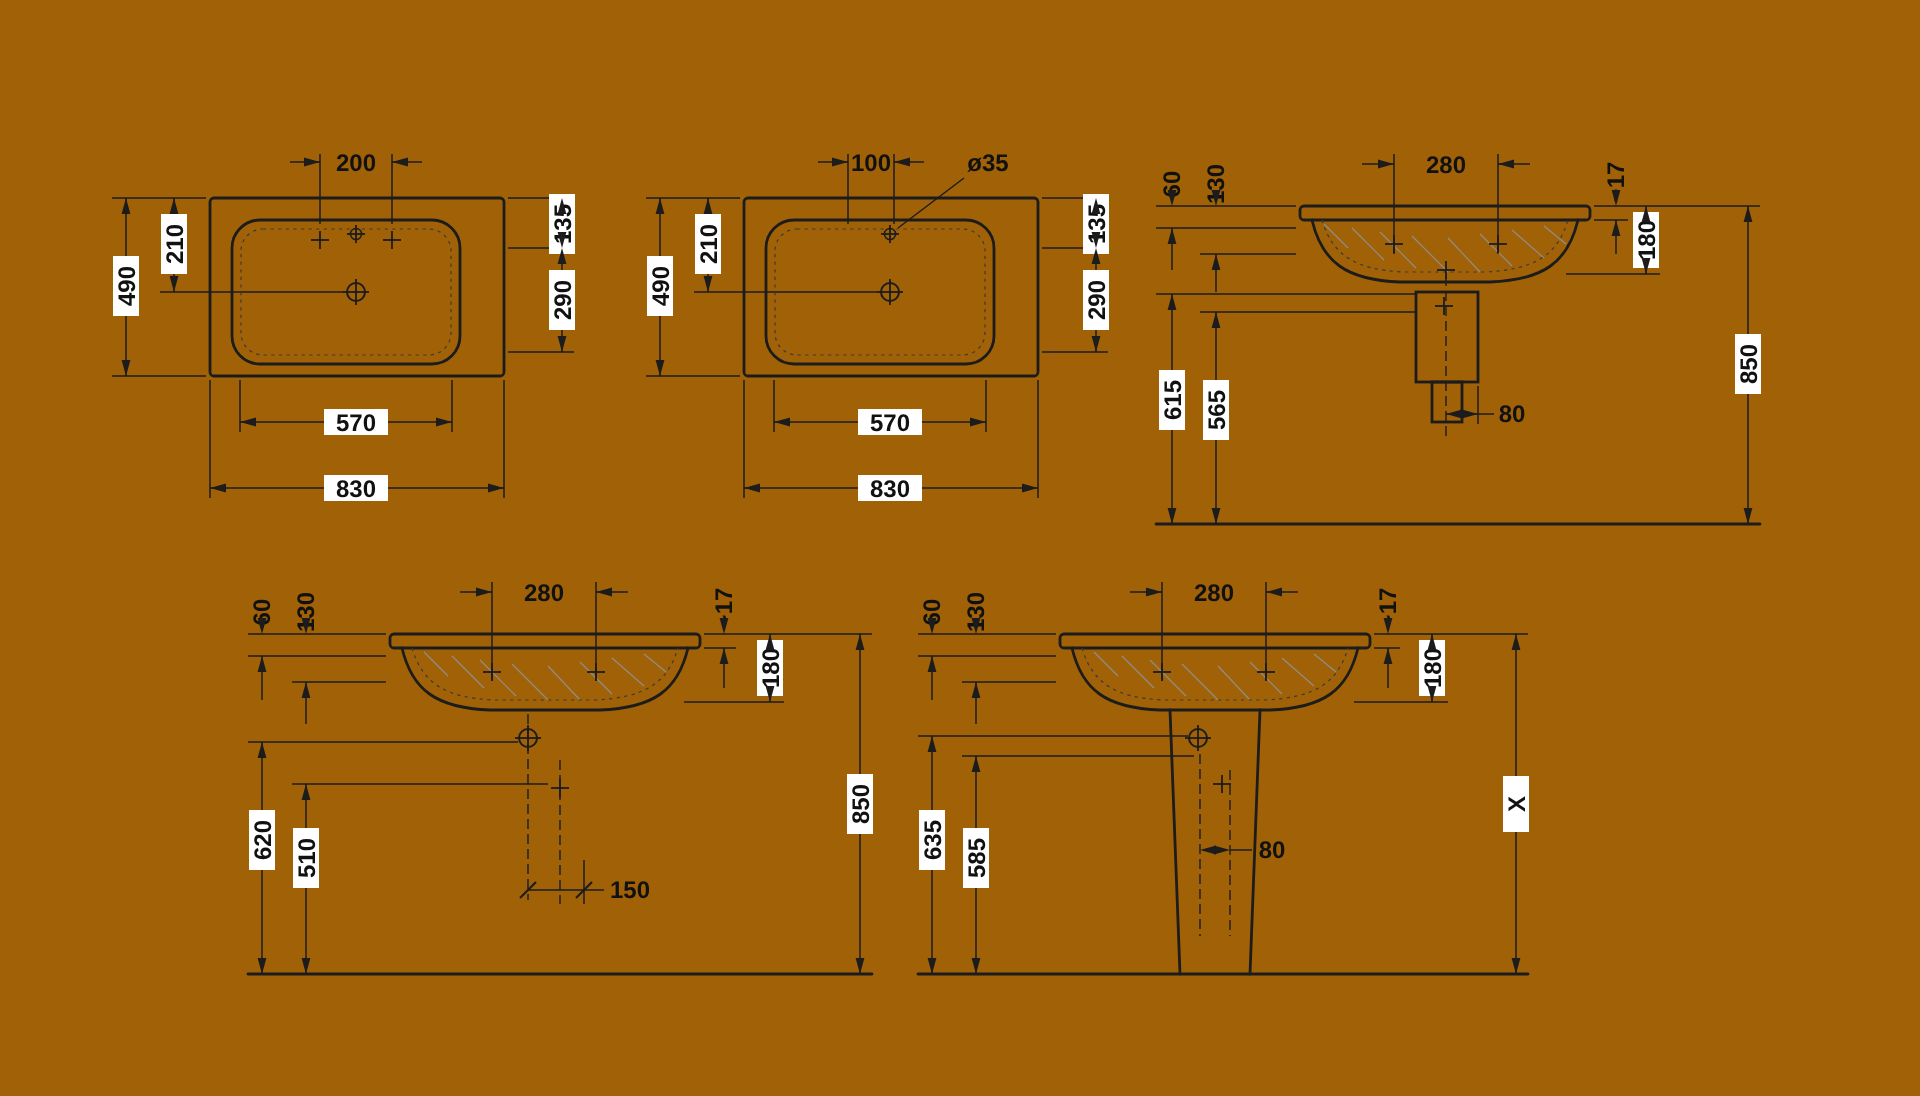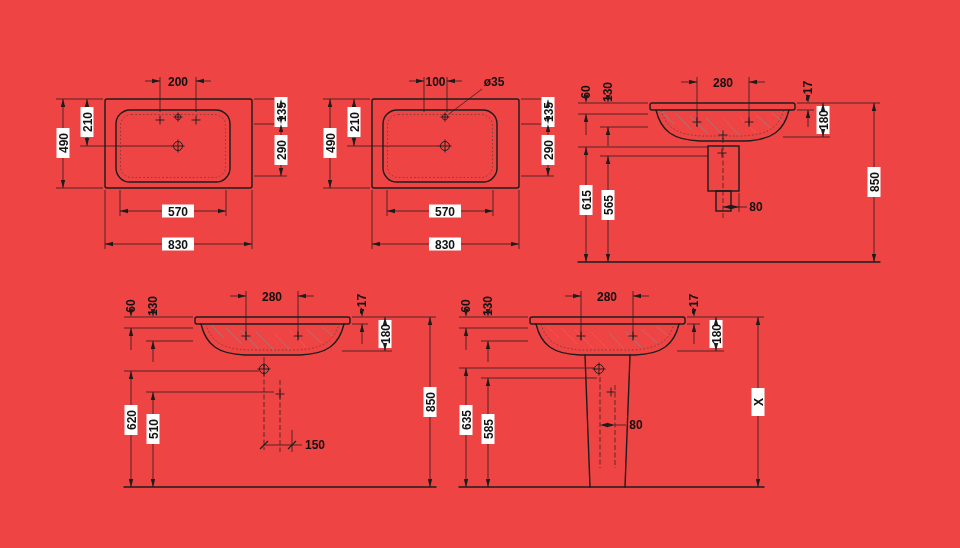--- a/index.html
+++ b/index.html
@@ -1,16 +1,16 @@
 <!DOCTYPE html>
 <html><head>
 <meta charset="utf-8">
 <style>
   html,body{margin:0;padding:0;background:#ffffff;}
-  .stage{position:relative;width:960px;height:548px;background:#ef4444;overflow:hidden;}
+  .stage{position:relative;width:960px;height:548px;background:#a16207;overflow:hidden;}
   svg{display:block;}
   .obj{stroke:#1c1c1c;stroke-width:1.4;fill:none;stroke-linecap:round;}
   .thin{stroke:#1c1c1c;stroke-width:0.75;fill:none;}
   .dash{stroke:#1c1c1c;stroke-width:0.7;fill:none;stroke-dasharray:5 2.5;}
   .dot{stroke:#3a3a3a;stroke-width:0.6;fill:none;stroke-dasharray:1.6 2.2;}
   .hatch{stroke:#8f8f8f;stroke-width:0.55;fill:none;}
   .tick{stroke:#1c1c1c;stroke-width:1.1;fill:none;}
   .wbg{fill:#ffffff;}
   text{font-family:"Liberation Sans",sans-serif;font-size:12px;font-weight:700;fill:#111111;}
 </style>

